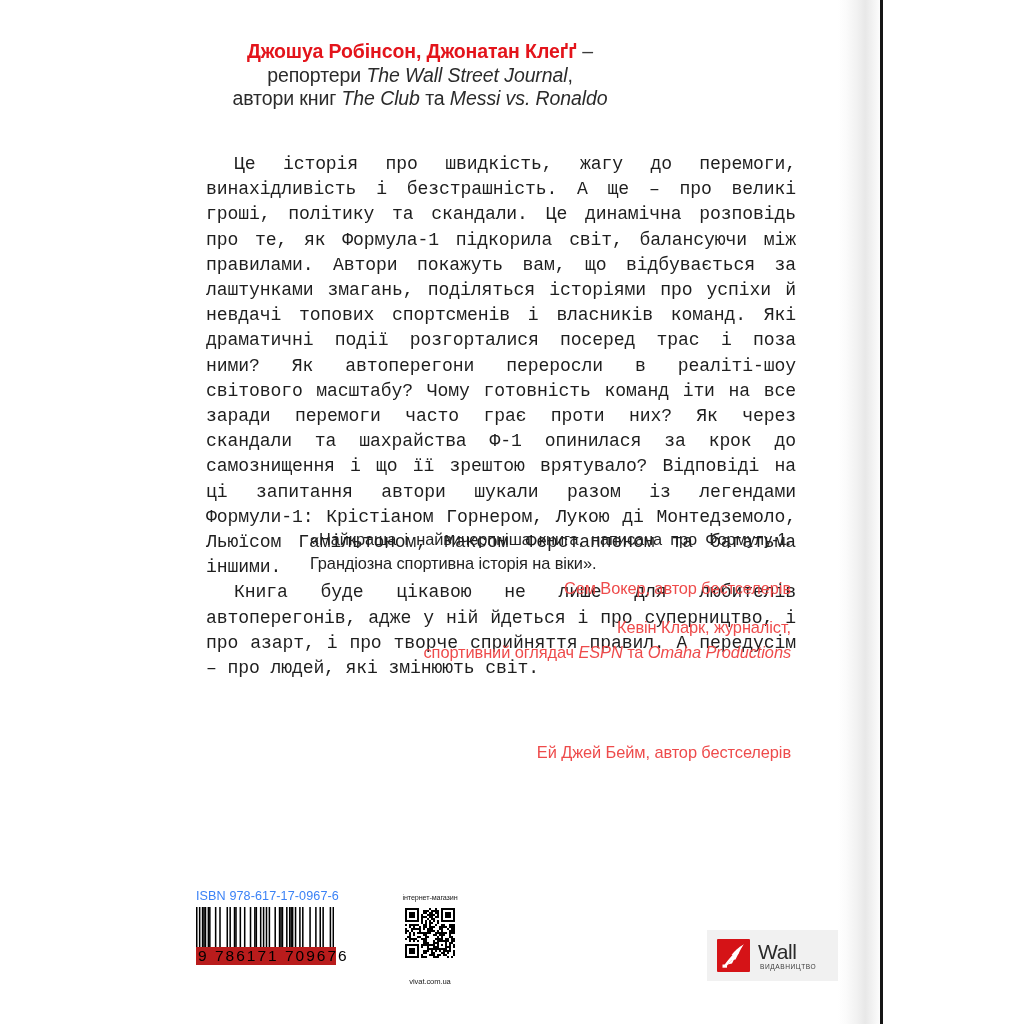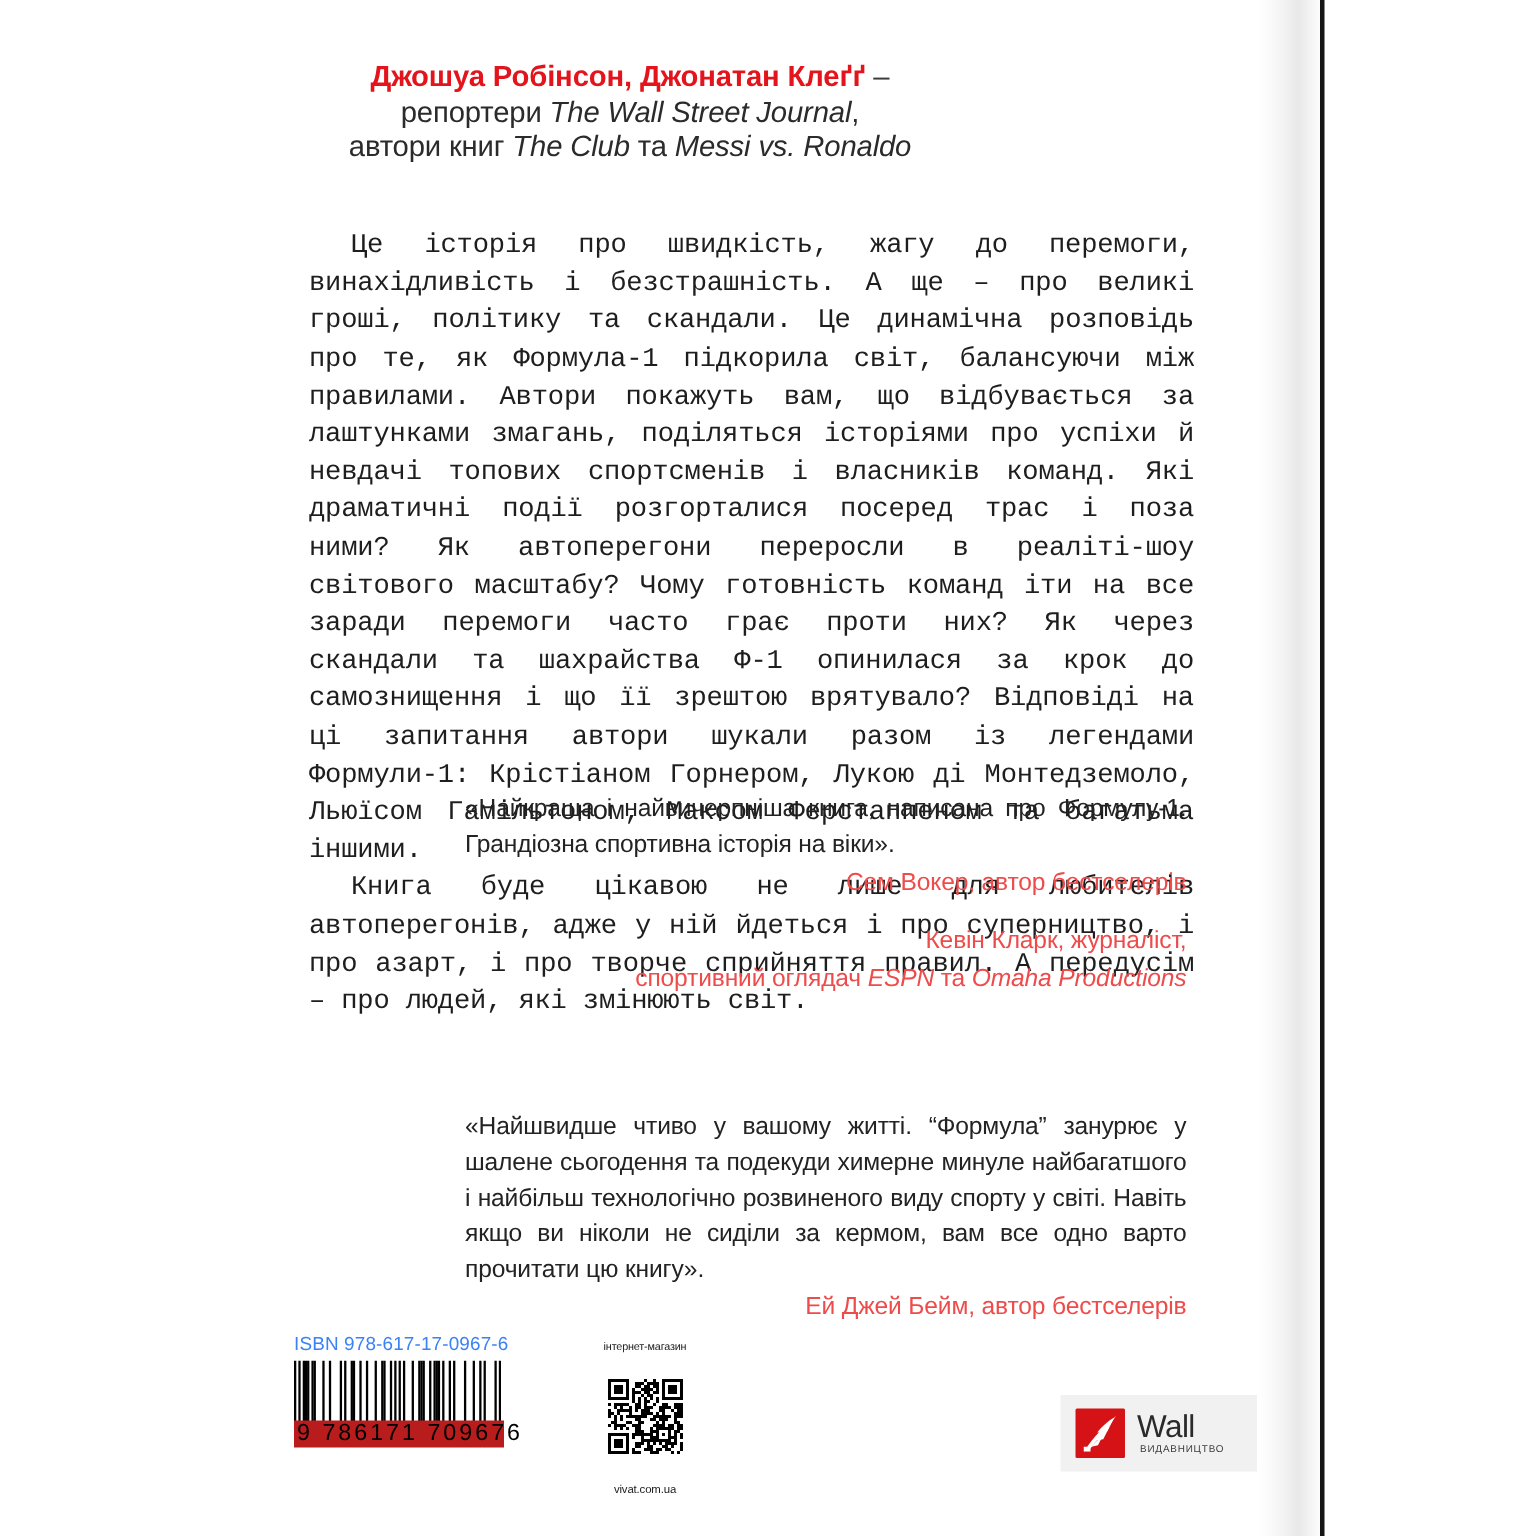--- a/index.html
+++ b/index.html
@@ -142,21 +142,21 @@
     position: absolute;
     left: 394px;
     top: 893px;
     width: 72px;
     text-align: center;
   }
   #qr-caption-top {
     font-size: 7.2px;
     color: #1a1a1a;
     letter-spacing: -0.1px;
-    margin-bottom: 13px;
+    margin-bottom: 2px;
   }
   #qr-caption-bottom {
     font-size: 7.6px;
     color: #1a1a1a;
     letter-spacing: -0.1px;
     margin-top: 15px;
   }
   #qr-canvas { display: block; margin: 0 auto; }
 
   
@@ -226,21 +226,20 @@
     <p class="body">«Найкраща і найвичерпніша книга, написана про Формулу-1. Грандіозна спортивна історія на віки».</p>
     <span class="attrib">Сем Вокер, автор бестселерів</span>
   </div>
 
   <div class="review" id="review-2">
     <span class="attrib">Кевін Кларк, журналіст,</span>
     <span class="attrib"><span>спортивний оглядач </span><em>ESPN</em><span> та </span><em>Omaha Productions</em></span>
   </div>
 
   <div class="review" id="review-3">
-    <p class="body">«Найшвидше чтиво у вашому житті. “Формула” занурює у шалене сьогодення та подекуди химерне минуле найбагатшого і найбільш технологічно розвиненого виду спорту у світі. Навіть якщо ви ніколи не сиділи за кермом, вам все одно варто прочитати цю книгу».</p>
     <span class="attrib">Ей Джей Бейм, автор бестселерів</span>
   </div>
 
   <div id="isbn-block">
     <div id="isbn-text">ISBN 978-617-17-0967-6</div>
     <svg id="barcode" viewBox="0 0 138 53" preserveAspectRatio="none">
         <g id="barcode-bars" fill="#000">
           <rect x="0.000" y="0" width="1.525" height="53"></rect>
           <rect x="2.905" y="0" width="1.525" height="53"></rect>
           <rect x="5.811" y="0" width="1.525" height="45"></rect>

